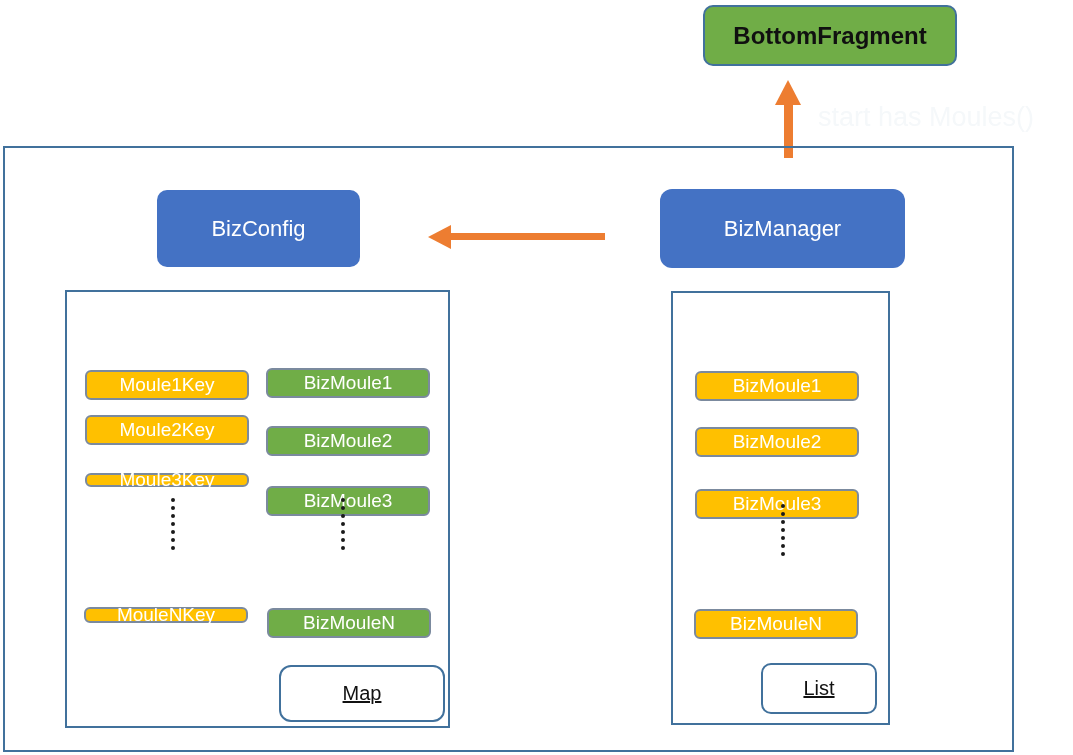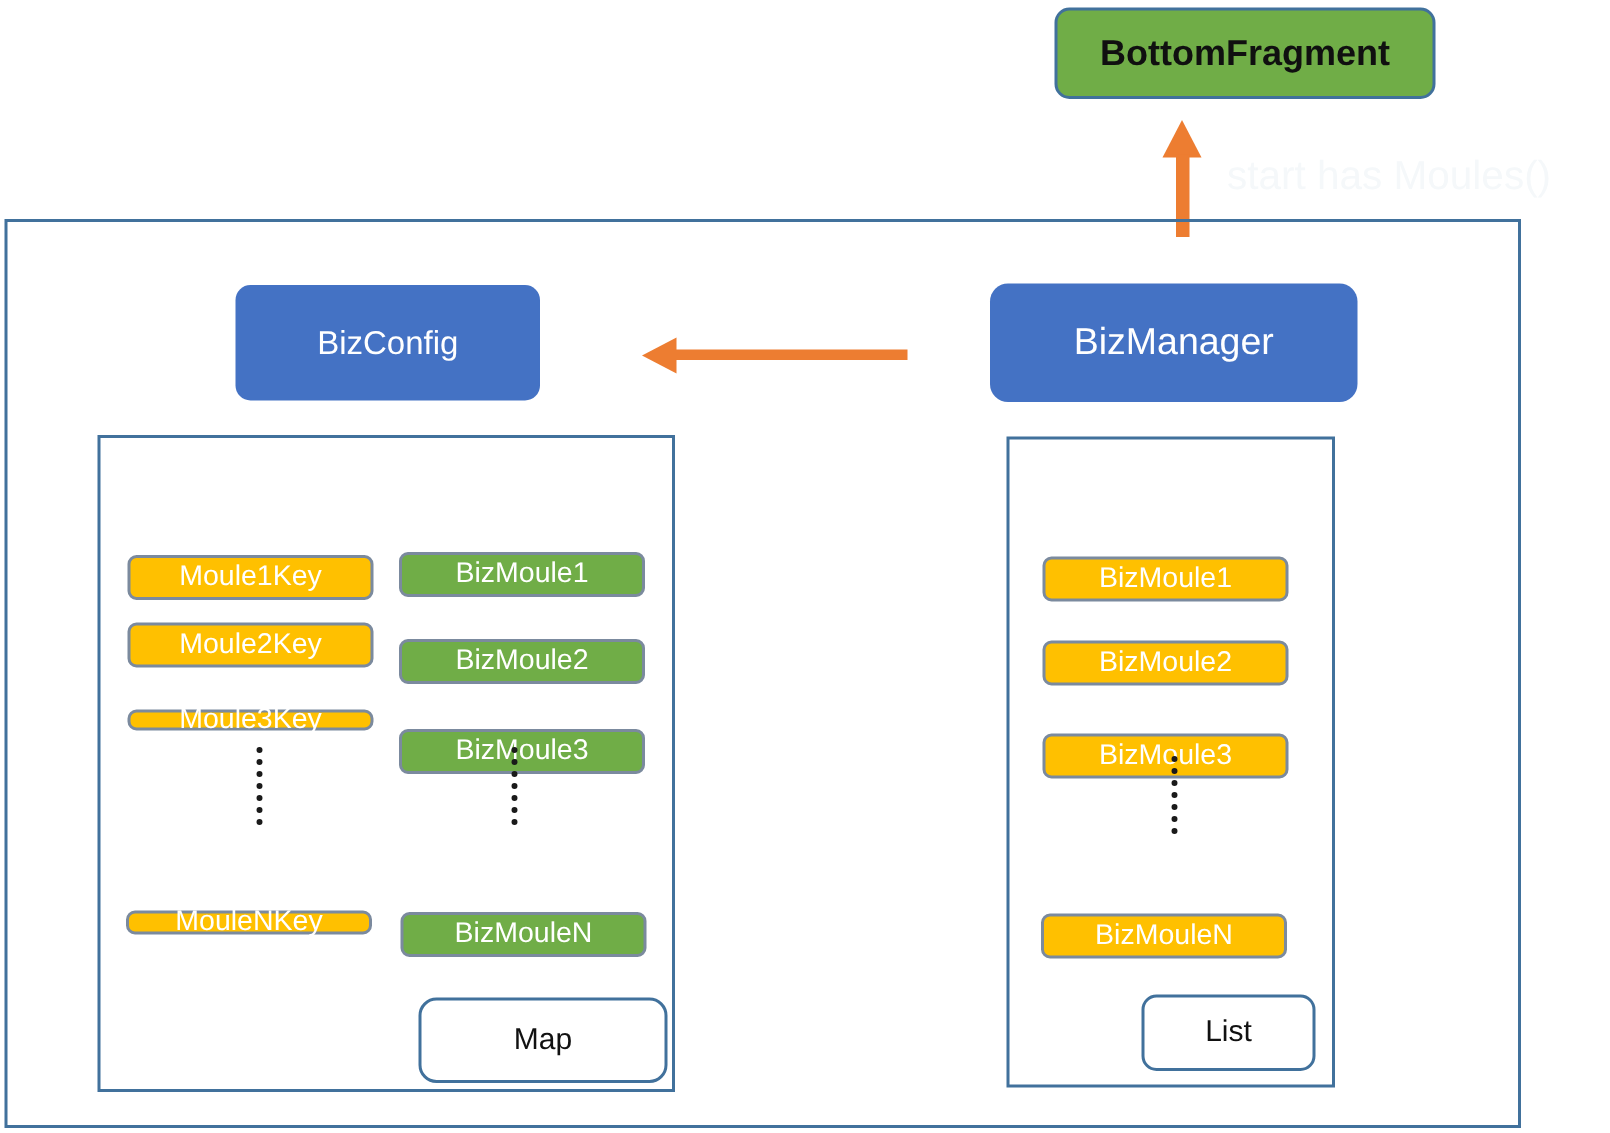--- a/index.html
+++ b/index.html
@@ -67,20 +67,21 @@
   
   .white-box {
     display: flex;
     align-items: center;
     justify-content: center;
     background: #ffffff;
     border: 2px solid #41719C;
     border-radius: 12px;
     color: #111111;
     font-size: 20px;
+    text-decoration: underline;
   }
 
   
   .vdots {
     width: 0;
     border-left: 4px dotted #1a1a1a;
   }
 
   
   .arrow-shaft { background: #ED7D31; }
@@ -115,21 +116,21 @@
 
   <div class="abs arrow-head up" style="left:775px; top:80px;"></div>
   <div class="abs arrow-shaft" style="left:784px; top:103px; width:9px; height:55px;"></div>
 
   <div class="abs outer-frame" style="left:3px; top:146px; width:1011px; height:606px;"></div>
 
   <div class="abs node node-blue" style="left:157px; top:190px; width:203px; height:77px; font-size:22px;">
     <span>BizConfig</span>
   </div>
 
-  <div class="abs node node-blue" style="left:660px; top:189px; width:245px; height:79px; font-size:25px; border-radius:12px;">
+  <div class="abs node node-blue" style="left:660px; top:189px; width:245px; height:79px; font-size:22px; border-radius:12px;">
     <span>BizManager</span>
   </div>
 
   <div class="abs arrow-head left" style="left:428px; top:225px;"></div>
   <div class="abs arrow-shaft" style="left:448px; top:233px; width:157px; height:7px;"></div>
 
   <div class="abs panel" style="left:65px; top:290px; width:385px; height:438px;">
 
     <div class="abs chip chip-yellow" style="left:18px; top:31px; width:164px; height:30px;">
       <span>Moule1Key</span>

